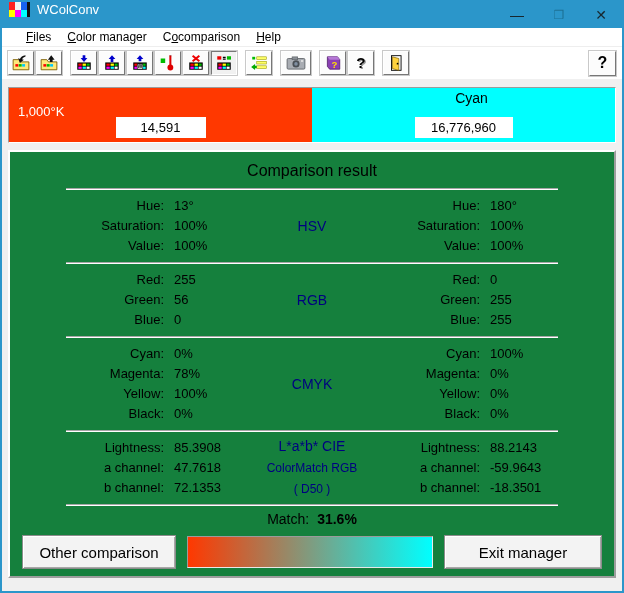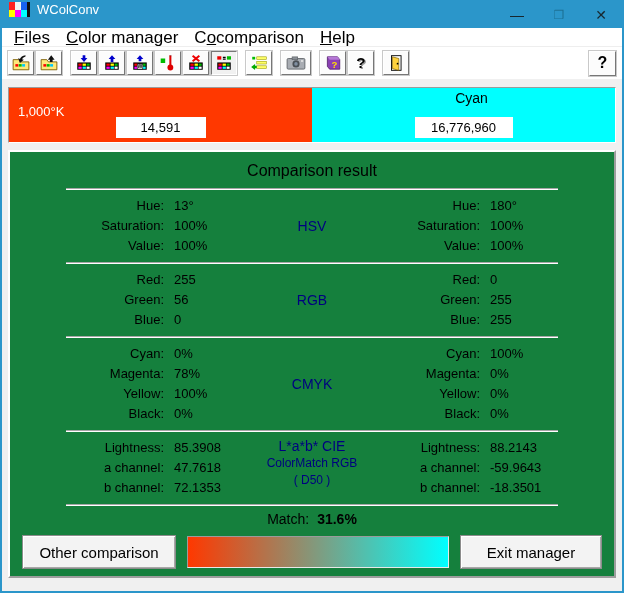--- a/index.html
+++ b/index.html
@@ -22,21 +22,21 @@
   .title-text { color: #ffffff; font-size: 13px; margin-left: 7px; flex: 1; }
   .winbtn {
     width: 42px; height: 26px; display: flex; align-items: center; justify-content: center;
     font-size: 14px; color: #17272e; cursor: default;
   }
   .winbtn.max { color: #1d7094; font-size: 12px; }
 
   
   .menubar {
     height: 19px; background: #ffffff; display: flex; align-items: center;
-    padding-left: 4px; border-bottom: 1px solid #eeeeee; font-size: 17px; color: #000;
+    padding-left: 16px; border-bottom: 1px solid #eeeeee; font-size: 12px; color: #000;
   }
   .menu-item { padding: 0 8px; height: 19px; line-height: 19px; }
   .mn { text-decoration: underline; }
 
   
   .toolbar {
     height: 32px; background: #ffffff; display: flex; align-items: center;
     padding: 0 6px;
   }
   .tb-group { display: flex; gap: 2px; margin-right: 9px; }
@@ -88,35 +88,35 @@
     margin: 1px 56px;
   }
   .sec { display: grid; grid-template-columns: 1fr 140px 1fr; margin: 0 56px; padding: 5px 0; }
   .kv { display: flex; height: 20px; line-height: 20px; font-size: 13px; color: #000; }
   .k { width: 108px; text-align: right; padding-right: 10px; flex: none; }
   .v { flex: 1; text-align: left; }
   .sec-label {
     display: flex; align-items: center; justify-content: center;
     color: #000080; font-size: 14px;
   }
-  .sec-label.multi { flex-direction: column; justify-content: flex-start; line-height: 17px; }
+  .sec-label.multi { flex-direction: column; justify-content: space-between; line-height: 17px; }
   .sec-label .l2, .sec-label .l3 { font-size: 12px; }
 
   .match { text-align: center; font-size: 14px; color: #000; padding: 4px 0 5px 0; height: 26px; }
   .match b { margin-left: 8px; }
 
   .panel-footer { display: flex; align-items: center; padding: 2px 12px 0 12px; }
   .btn {
     height: 34px; background: #f3f3f3; color: #000;
     border: 1px solid #8c8c8c;
     box-shadow: inset 1px 1px 0 #ffffff, inset -1px -1px 0 #a8a8a8;
     font-size: 15px; font-family: "Liberation Sans", sans-serif;
   }
   .btn.other { width: 154px; }
-  .btn.exit  { width: 142px; }
+  .btn.exit  { width: 158px; }
   .gradient-bar {
     flex: 1; height: 32px; margin: 0 11px;
     background: linear-gradient(to right, #FF3800, #00FFFF);
     border: 1px solid; border-color: #9b9b9b #e8e8e8 #e8e8e8 #9b9b9b;
   }
 </style>
 </head>
 <body>
 
 <div class="window">

